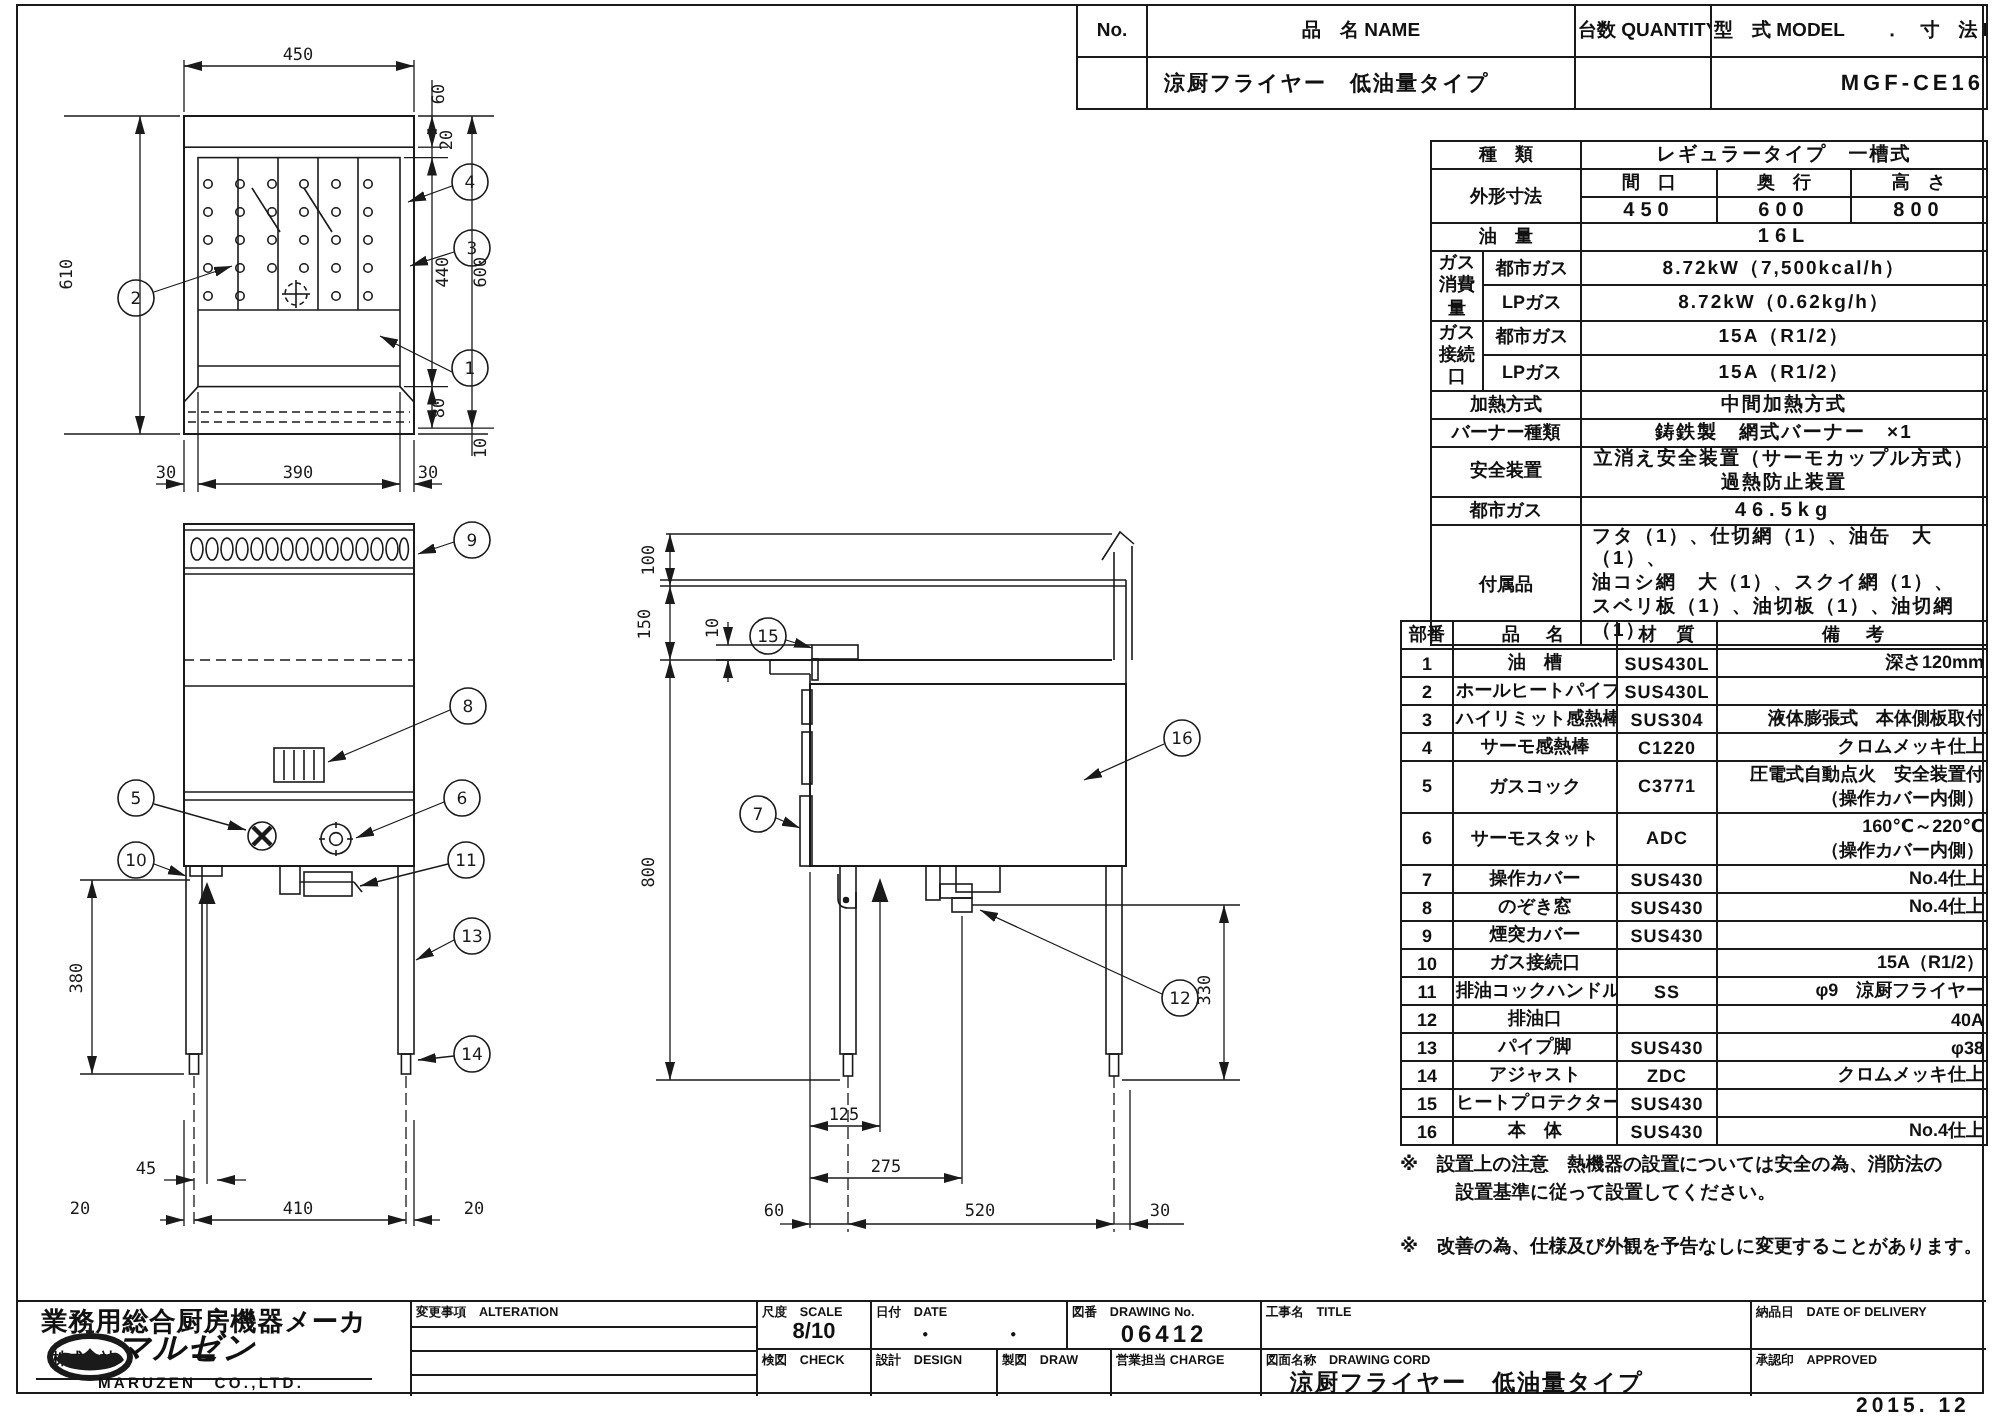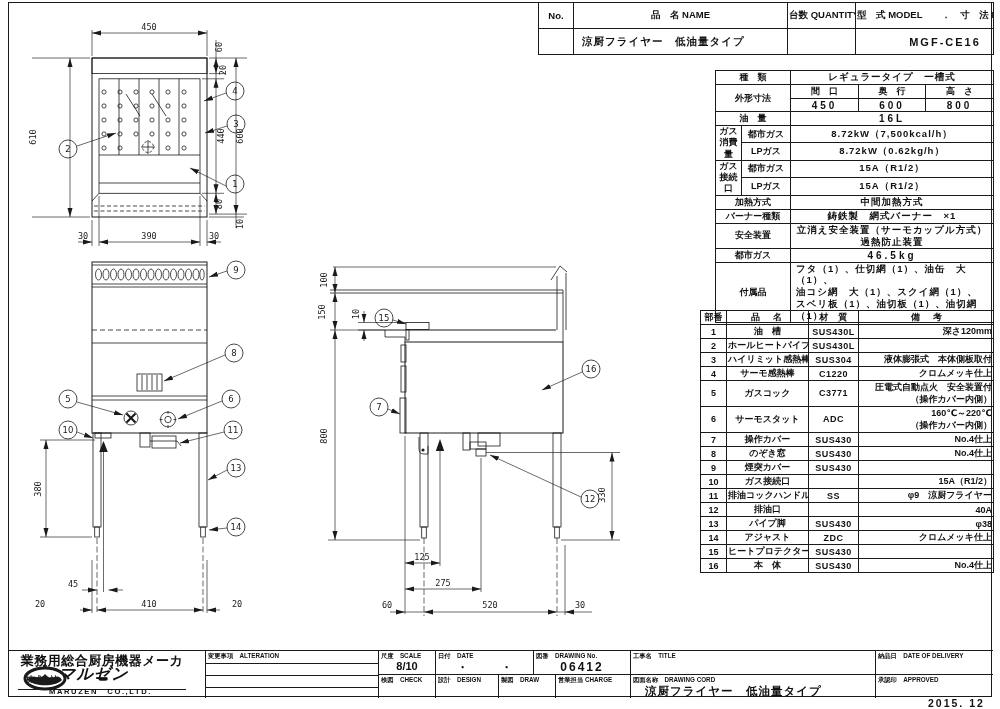--- a/index.html
+++ b/index.html
@@ -13,21 +13,21 @@
   svg .dm{stroke:#1a1a1a;stroke-width:.65;fill:none}
   svg text{font:8.5px "DejaVu Sans Mono","Liberation Sans",monospace;fill:#1a1a1a;text-anchor:middle}
   svg text.bn{font:8.5px "DejaVu Sans","Liberation Sans",sans-serif}
   table{border-collapse:collapse;table-layout:fixed}
   td{border:1px solid #1a1a1a;padding:0 1px;text-align:center;overflow:hidden;
      white-space:nowrap;font-weight:600;box-sizing:border-box}
   
   #order{left:538px;top:2px;width:455px}
   #order td{height:26px;font-size:9.5px}
   #order .val-name{text-align:left;padding-left:8px;font-size:10.5px;letter-spacing:1px}
-  #order .val-model{text-align:center;padding-left:42px;font-size:11px;letter-spacing:2px}
+  #order .val-model{text-align:right;padding-left:42px;font-size:11px;letter-spacing:2px}
   
   #spec{left:715px;top:70px;width:278px}
   #spec td{font-size:9px}
   #spec td.v{letter-spacing:1px;font-size:9.5px}
   #spec td.num{letter-spacing:3px;font-size:10px}
   #spec td.pre{white-space:pre-line;line-height:1.25}
   #spec td.lft{text-align:left;padding-left:5px}
   
   #parts{left:700px;top:310px;width:293px}
   #parts td{height:13px;font-size:9px}
@@ -580,20 +580,25 @@
         </tr>
         <tr>
           <td>16</td>
           <td>本　体</td>
           <td>SUS430</td>
           <td>No.4仕上</td>
         </tr>
       </tbody>
   </table>
 
+  <div id="notes" class="abs">
+    <div>※　設置上の注意　熱機器の設置については安全の為、消防法の
+　　　設置基準に従って設置してください。</div>
+    <div>※　改善の為、仕様及び外観を予告なしに変更することがあります。</div>
+  </div>
 
   <div id="tblock" class="abs">
 
     <div id="company">
       <div id="tagline">業務用総合厨房機器メーカー</div>
       <div id="logorow">
         <svg width="46" height="27" viewBox="0 0 46 27">
           <ellipse cx="23" cy="14.5" rx="20" ry="10.5" fill="none" stroke="#1a1a1a" stroke-width="3"></ellipse>
           <path d="M6,16 C11,7 16,19 23,10 C30,19 35,7 40,16 C34,23 12,23 6,16 z" fill="#1a1a1a"></path>
           <path d="M21,2 h4 M23,0 v4" stroke="#1a1a1a" stroke-width="1.4" fill="none"></path>

